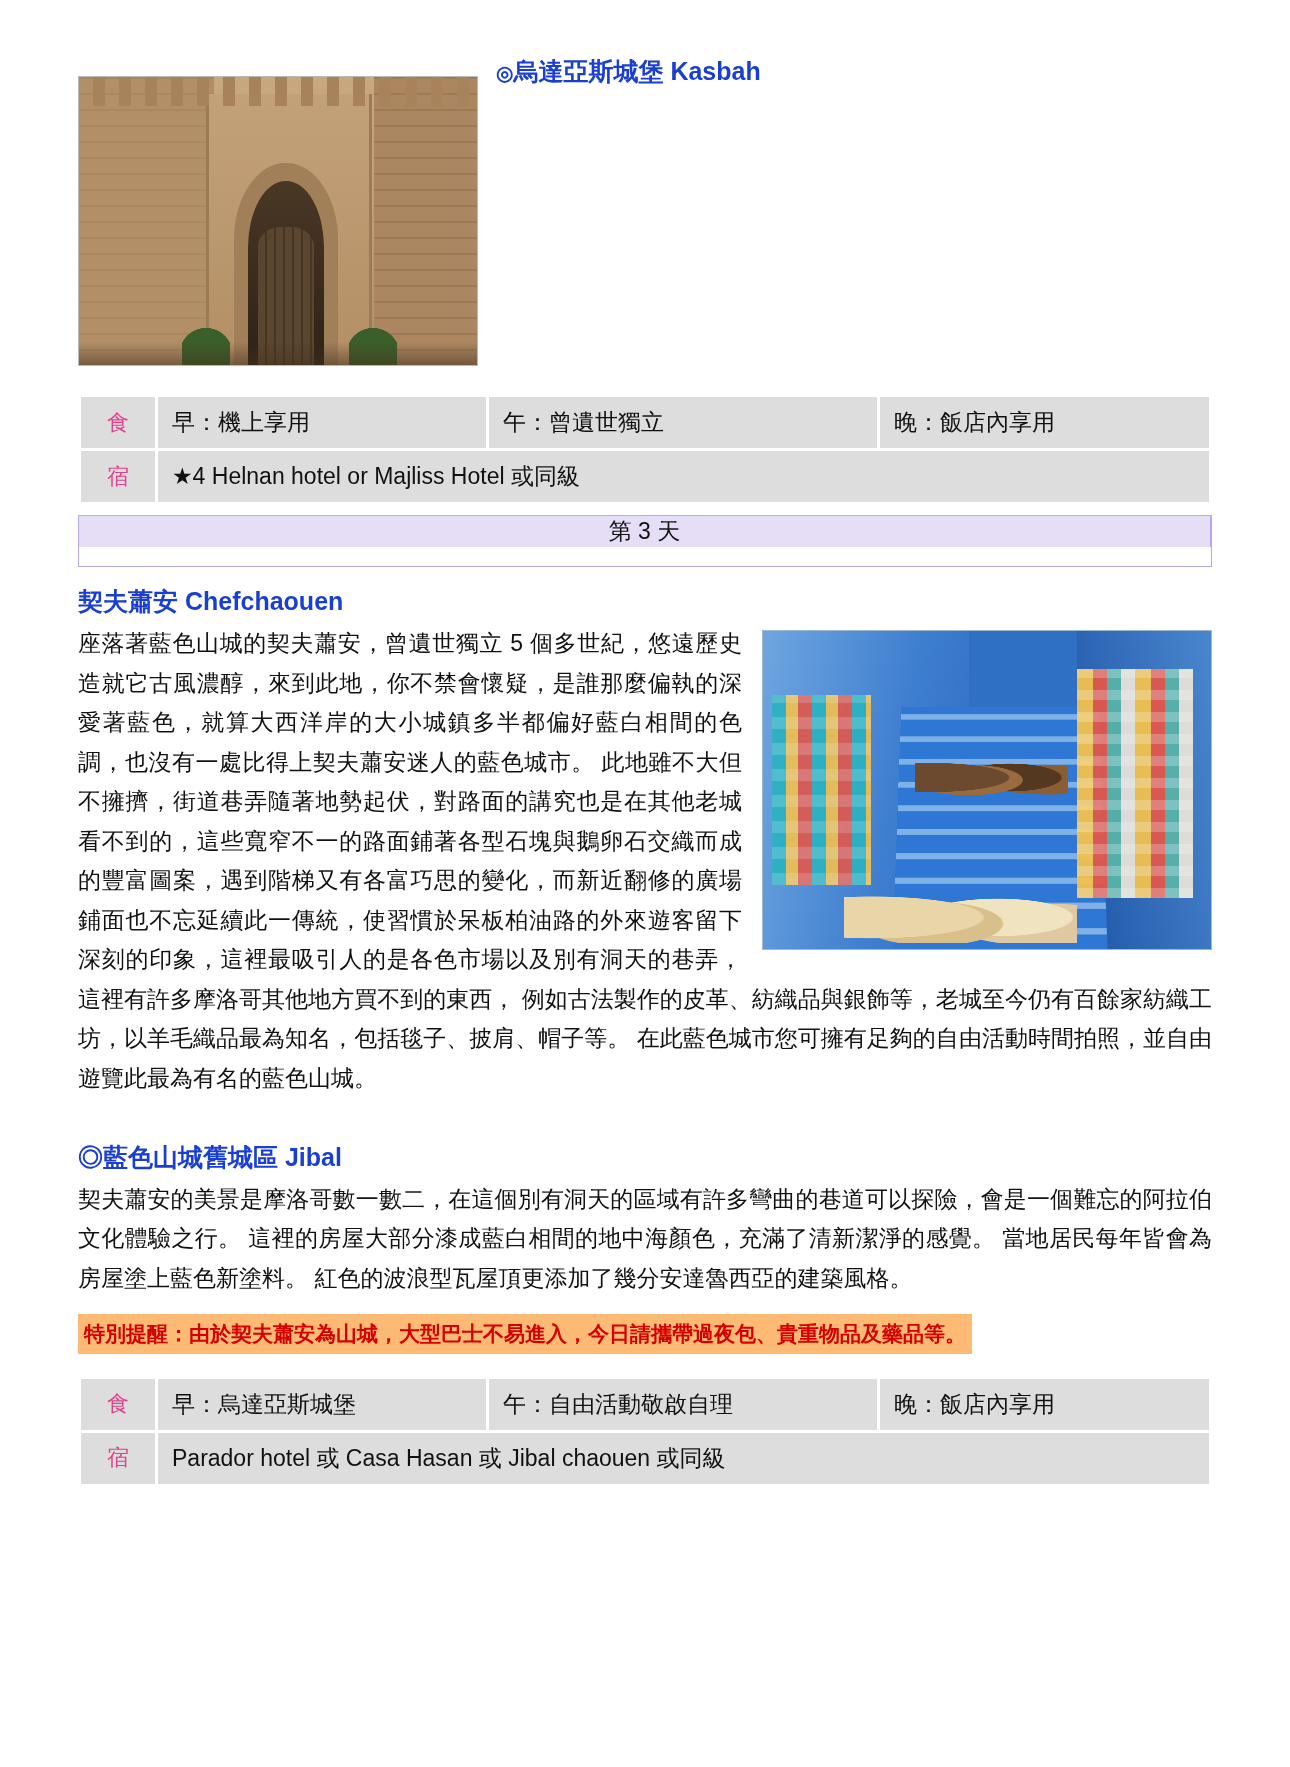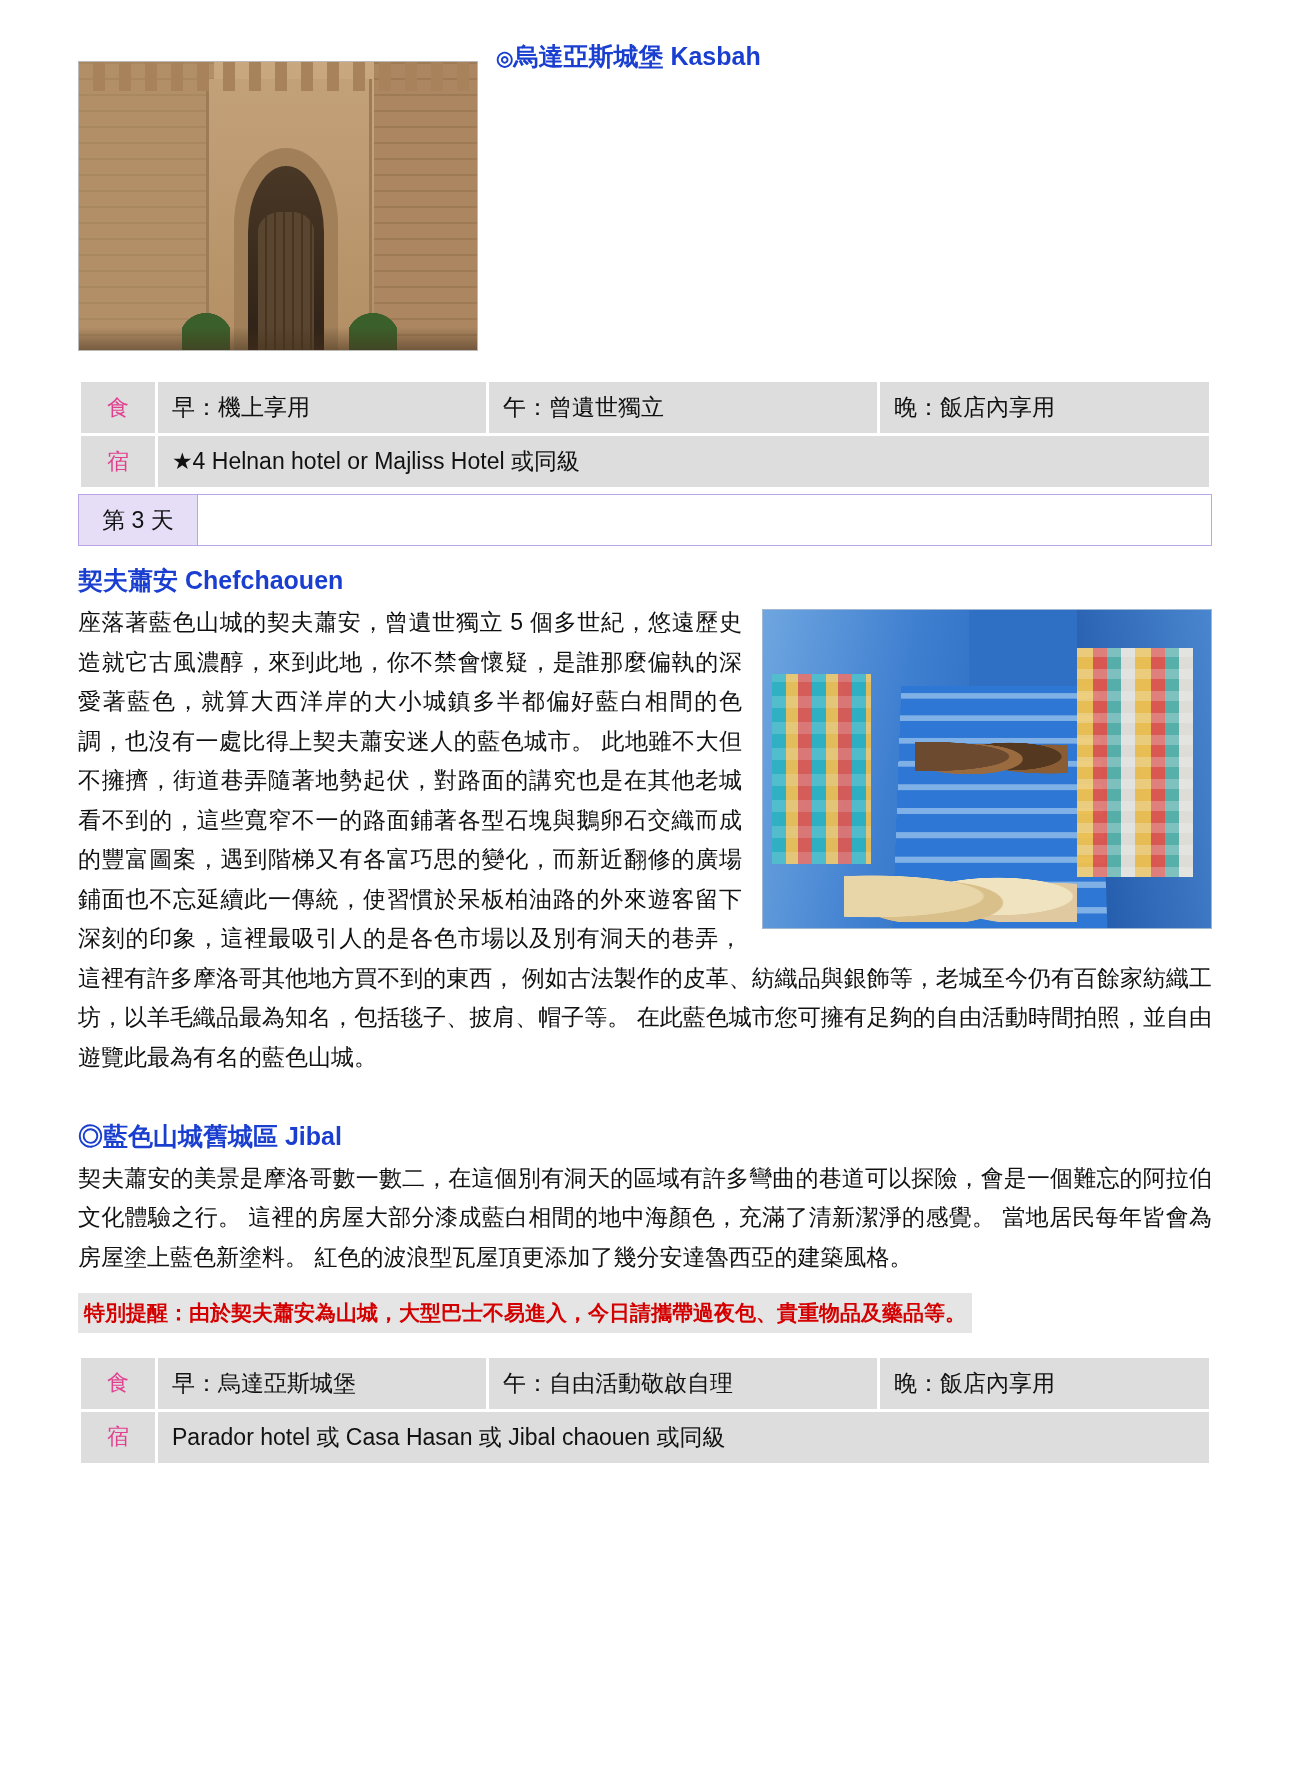--- a/index.html
+++ b/index.html
@@ -10,21 +10,21 @@
   body {
     font-family: "Liberation Sans", sans-serif;
   }
   .page {
     width: 1290px;
     height: 1767px;
     margin: 0 auto;
     background: #ffffff;
     position: relative;
     box-sizing: border-box;
-    padding: 41px 78px 40px 78px;
+    padding: 56px 78px 40px 78px;
     overflow: hidden;
   }
   .section { position: relative; }
 
   
   .kasbah-wrap {
     position: relative;
   }
   .kasbah-photo {
     float: left;
@@ -129,23 +129,24 @@
     padding: 10px 6px;
   }
   .meal-table td.m1 { width: 300px; margin-left: 40px; }
   .meal-table td.m2 { width: 360px; }
 
   
   .day-header {
     display: flex;
     align-items: stretch;
     border: 1px solid #b9a6e8;
-    margin-top: 4px;
+    margin-top: 10px;
     height: 52px;
     box-sizing: border-box;
+    flex-direction: column;
   }
   .day-badge {
     background: #e6ddf7;
     border-right: 1px solid #b9a6e8;
     min-width: 118px;
     display: flex;
     align-items: center;
     justify-content: center;
     font-size: 23px;
     color: #111;
@@ -214,21 +215,21 @@
   .cp-shoes {
     position:absolute; left:34%; top:38%; width:34%; height:16%;
     background:
       radial-gradient(ellipse at 10% 50%, #6b4a2f 0 40%, transparent 41%),
       radial-gradient(ellipse at 35% 55%, #9a6b3e 0 38%, transparent 39%),
       radial-gradient(ellipse at 62% 50%, #54381f 0 38%, transparent 39%),
       radial-gradient(ellipse at 88% 55%, #8a5d35 0 36%, transparent 37%);
   }
 
   .note-highlight {
-    background: #e5e5e5;
+    background: #fdba74;
     color: #d40000;
     font-weight: bold;
     font-size: 21px;
     display: inline-block;
     padding: 4px 6px;
     margin-top: 16px;
     line-height: 1.5;
   }
   .clear { clear: both; }
   .spacer-24 { height: 24px; }

